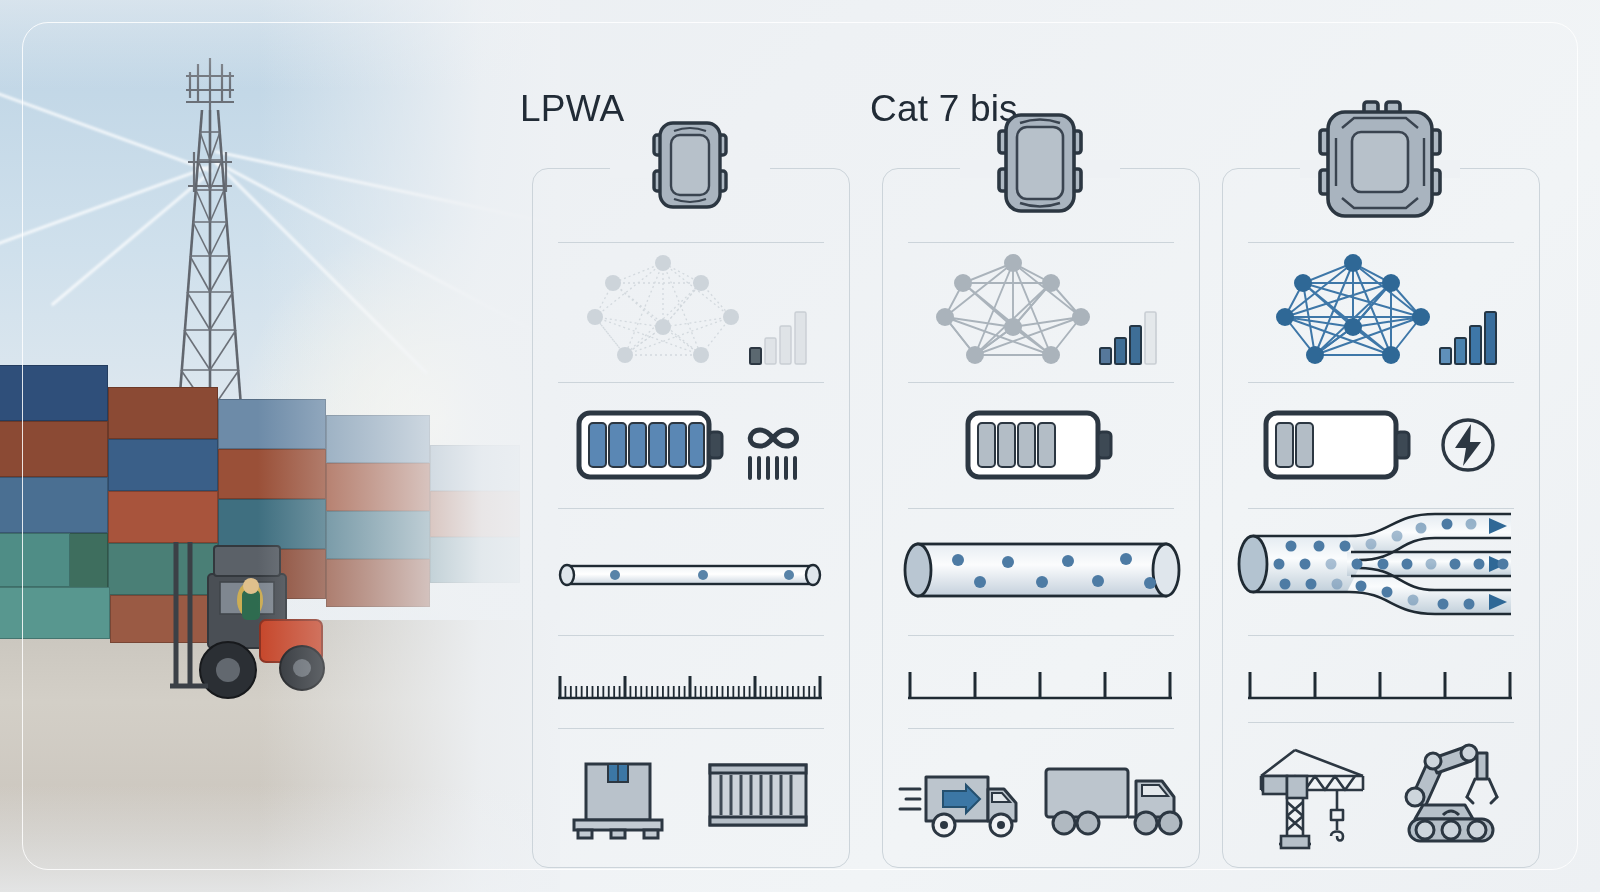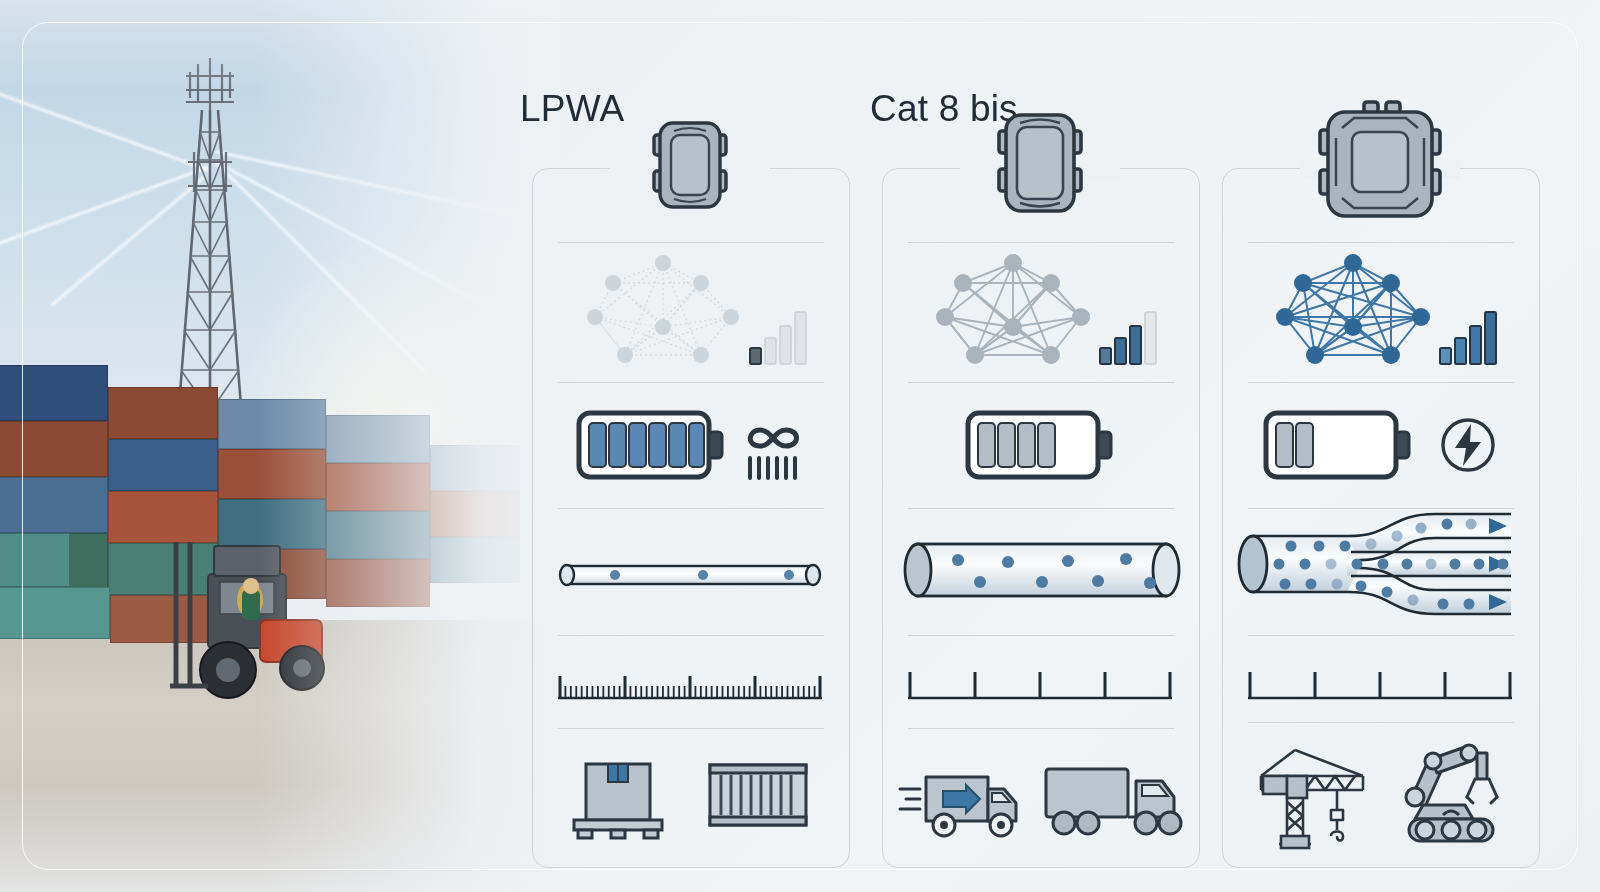--- a/index.html
+++ b/index.html
@@ -429,21 +429,21 @@
             <line x1="55" y1="18" x2="55" y2="58"></line>
               <line x1="65" y1="18" x2="65" y2="58"></line>
             <line x1="75" y1="18" x2="75" y2="58"></line>
               <line x1="85" y1="18" x2="85" y2="58"></line>
           </g>
         </svg>
       </div>
     </div>
 
     <div class="col c2">
-      <div class="col-title">Cat 8 bis</div>
+      <div class="col-title">Cat 7 bis</div>
       <div class="bracket"></div>
       <div class="bracket-notch"></div>
 
       <div class="cell" style="top:105px;height:115px;">
         <svg width="102" height="112" viewBox="0 0 102 112">
           <g stroke="#2c3742" stroke-width="3.6" fill="#aeb9c3" stroke-linejoin="round">
             <rect x="10" y="24" width="9" height="22" rx="3"></rect>
             <rect x="10" y="62" width="9" height="22" rx="3"></rect>
             <rect x="83" y="24" width="9" height="22" rx="3"></rect>
             <rect x="83" y="62" width="9" height="22" rx="3"></rect>

